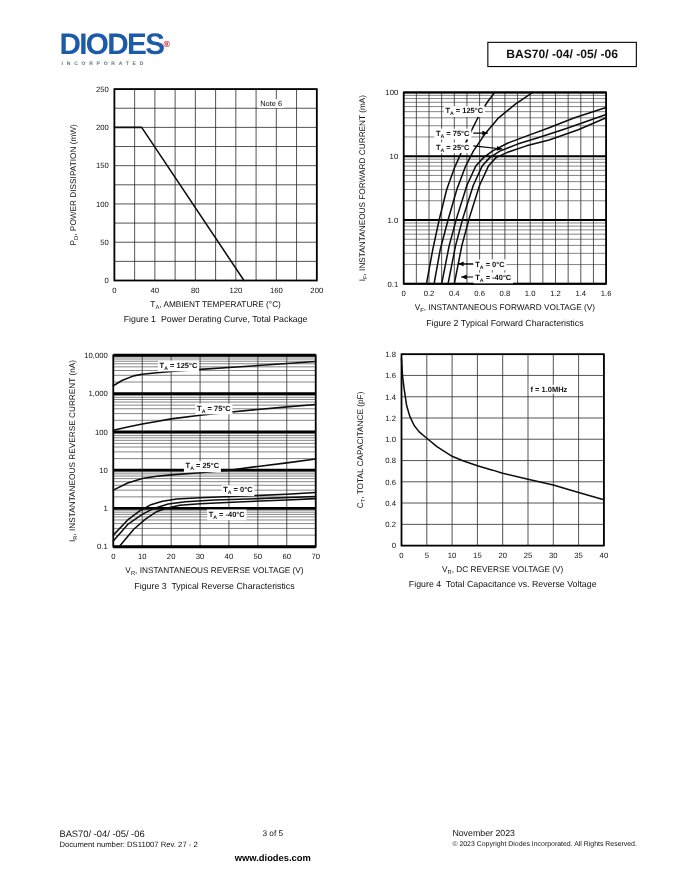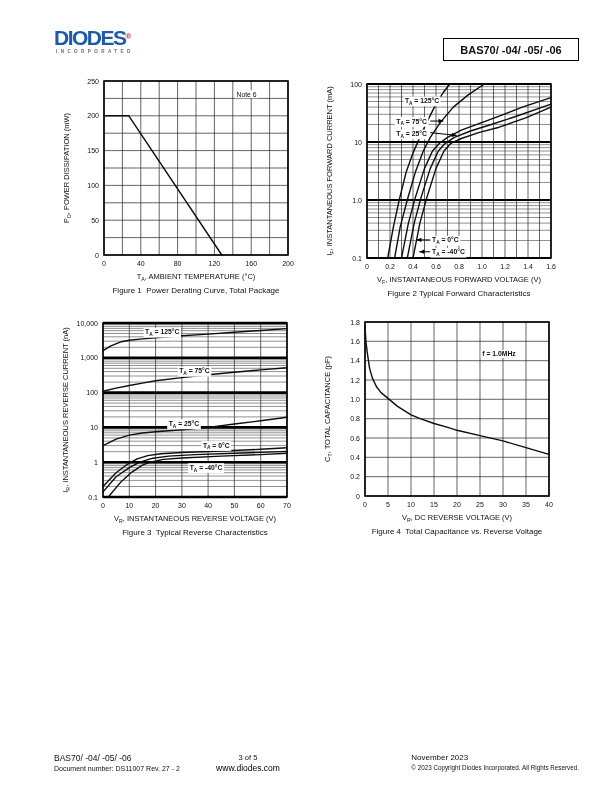--- a/index.html
+++ b/index.html
@@ -1,37 +1,37 @@
 <!DOCTYPE html>
 <html style="--logo-blue: #1d5aa9; --logo-red: #cc2229; --logo-curve: #0d0d0d;"><head>
 <meta charset="utf-8">
 <style>
   html,body{margin:0;padding:0;background:#888}
   .page{position:relative;width:612px;height:792px;background:#ffffff;margin:0 auto;
         font-family:"Liberation Sans",sans-serif;color:#111;overflow:hidden}
   
   .logo{position:absolute;left:54px;top:27px;line-height:1}
-  .brand{font-weight:bold;font-size:21px;color:var(--logo-blue,#1d5aa9);letter-spacing:-1.5px}
+  .brand{font-weight:bold;font-size:27px;color:var(--logo-blue,#1d5aa9);letter-spacing:-1.5px}
   .reg{color:var(--logo-red,#cc2229);font-size:8px;vertical-align:super;font-weight:bold}
   .logo-sub{font-size:4.6px;font-weight:bold;letter-spacing:3.4px;color:#5c6f80;margin-top:1.5px;padding-left:2px}
   .part-box{position:absolute;left:443px;top:38px;width:134px;height:21px;border:1.6px solid #000;
             display:flex;align-items:center;justify-content:center;font-weight:bold;font-size:11px}
   
   .chart{position:absolute}
   svg text{fill:#111}
   .tick{font-size:7px}
   .axis{font-size:7.5px}
   .caption{font-size:8px}
   .ann{font-size:6.8px}
   .b{font-weight:bold}
   
   .f-left{position:absolute;left:54px;top:753px;font-size:8.5px}
   .f-left .doc{font-size:7px;margin-top:2px}
   .f-center{position:absolute;left:0;width:496px;top:753px;text-align:center;font-size:7.5px}
-  .f-center .site{font-weight:normal;font-size:8.5px;margin-top:1px}
+  .f-center .site{font-weight:bold;font-size:8.5px;margin-top:13px}
   .f-center a{color:#000;text-decoration:none}
   .f-right{position:absolute;right:33px;top:753px;text-align:left;font-size:8px}
   .f-right .copy{font-size:6.3px;margin-top:2px}
 </style>
 </head>
 <body>
 
 <div class="page">
 
   <div class="logo">

